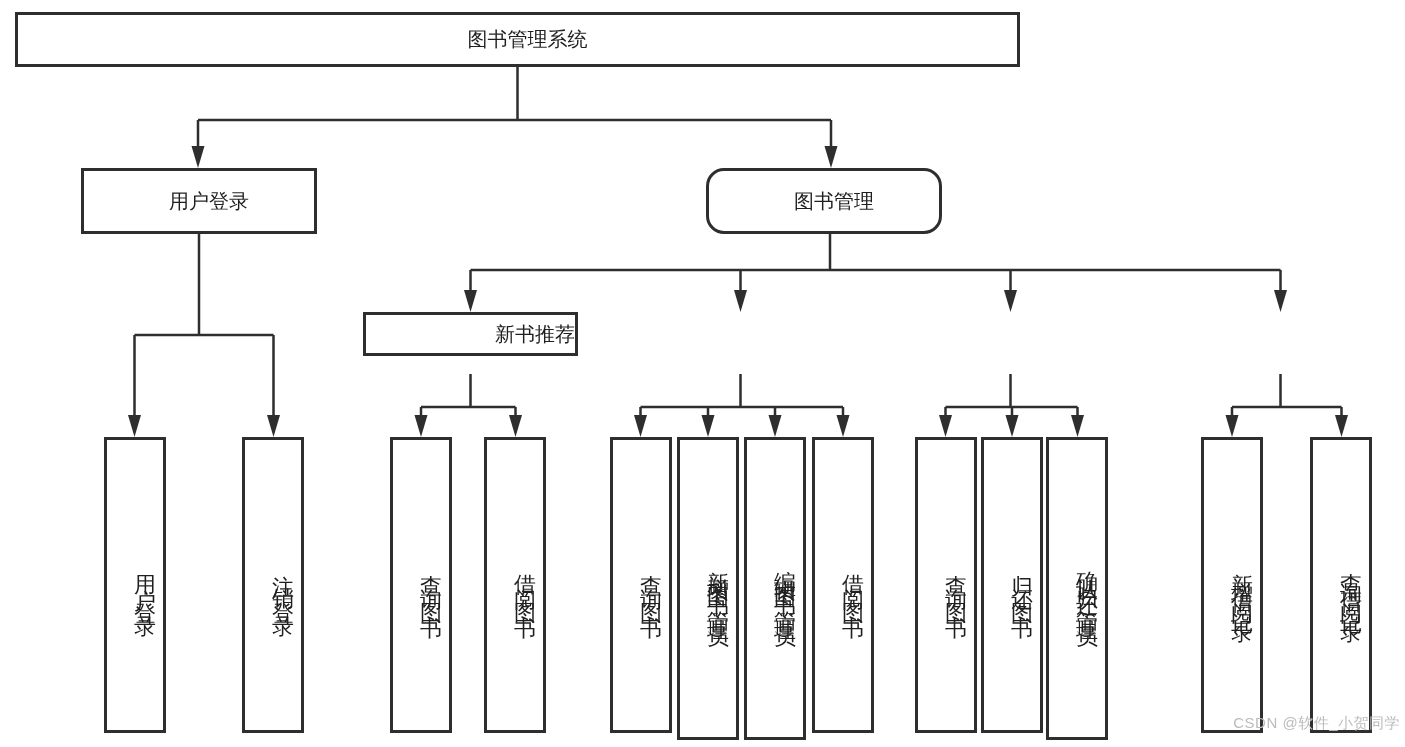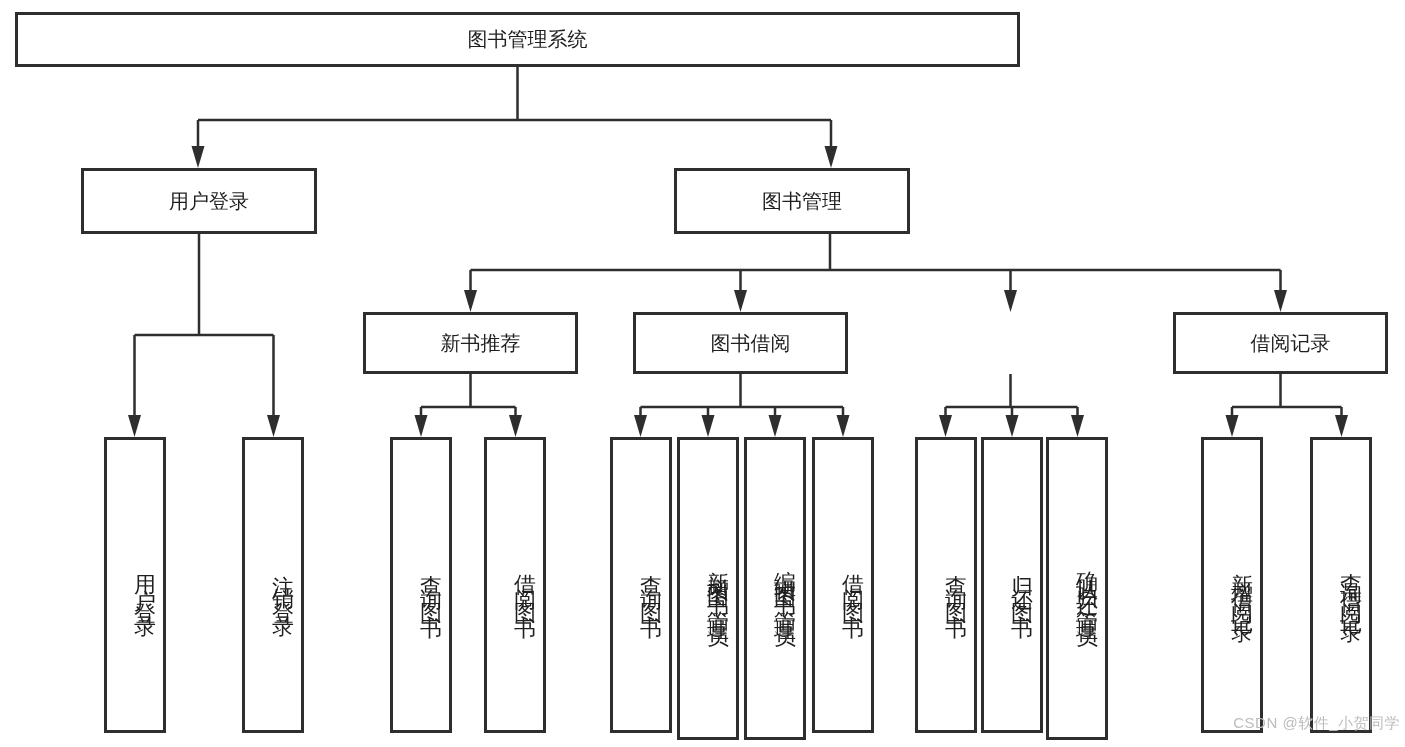--- a/index.html
+++ b/index.html
@@ -10,21 +10,21 @@
   }
   .canvas{position:absolute;left:0;top:0;width:1405px;height:747px;}
   svg.wires{position:absolute;left:0;top:0;width:1405px;height:747px;pointer-events:none;}
   .box{
     position:absolute;border:3px solid #2e2e2e;background:#ffffff;
     display:flex;align-items:center;justify-content:center;
     box-sizing:border-box;text-align:center;padding-left:20px;
   }
   .root{left:15px;top:12px;width:1005px;height:55px;font-size:20px;}
   .lvl2{top:168px;width:236px;height:66px;font-size:20px;}
-  .lvl3{top:312px;width:215px;height:62px;font-size:20px;}
+  .lvl3{top:312px;width:215px;height:44px;font-size:20px;justify-content:flex-end;}
   .leaf{
     top:437px;width:62px;height:296px;font-size:22px;
   }
   .leaf.tall{height:303px;}
   .vtext{
     writing-mode:vertical-rl;text-orientation:mixed;
     white-space:nowrap;line-height:1;
   }
   .ls-wide{letter-spacing:14px;}
   .ls-mid{letter-spacing:10px;}
@@ -82,32 +82,26 @@
     </g>
   </svg>
 
   <div class="box root">
     <span>图书管理系统</span>
   </div>
 
   <div class="box lvl2" style="left:81px;">
     <span>用户登录</span>
   </div>
-  <div class="box lvl2" style="left:674px;">
+  <div class="box lvl2" style="left:706px;border-radius:18px;">
     <span>图书管理</span>
   </div>
 
   <div class="box lvl3" style="left:363px;">
     <span>新书推荐</span>
-  </div>
-  <div class="box lvl3" style="left:633px;">
-    <span>图书借阅</span>
-  </div>
-  <div class="box lvl3" style="left:1173px;">
-    <span>借阅记录</span>
   </div>
 
   <div class="box leaf" style="left:104px;">
     <span class="vtext ls-wide">用户登录</span>
   </div>
   <div class="box leaf" style="left:242px;">
     <span class="vtext ls-wide">注销登录</span>
   </div>
 
   <div class="box leaf" style="left:390px;">

